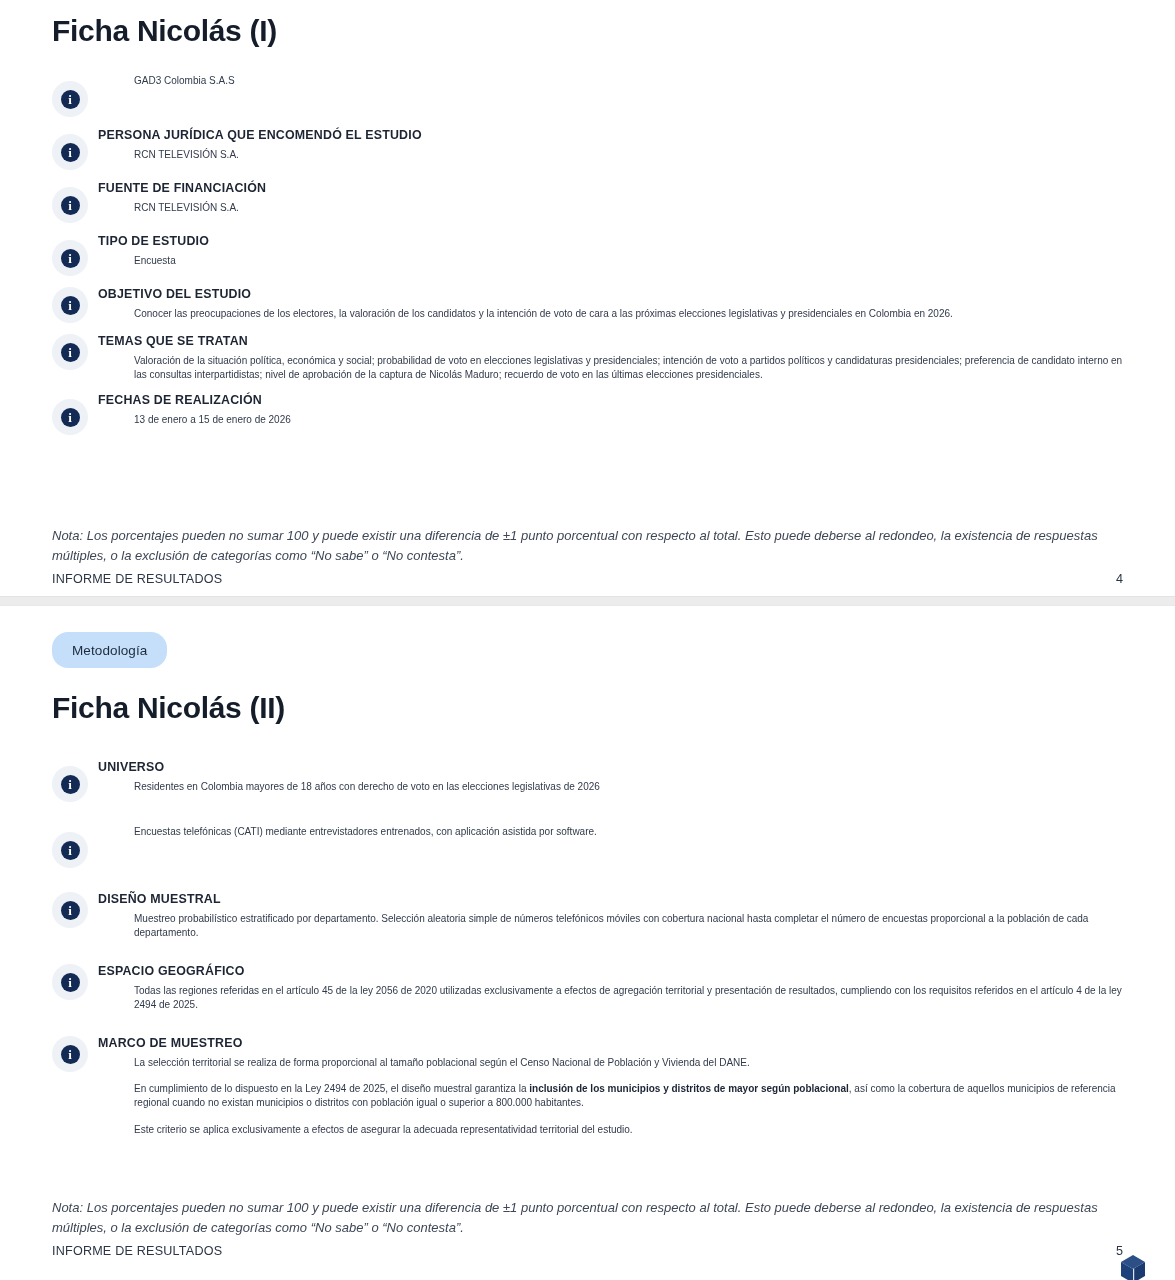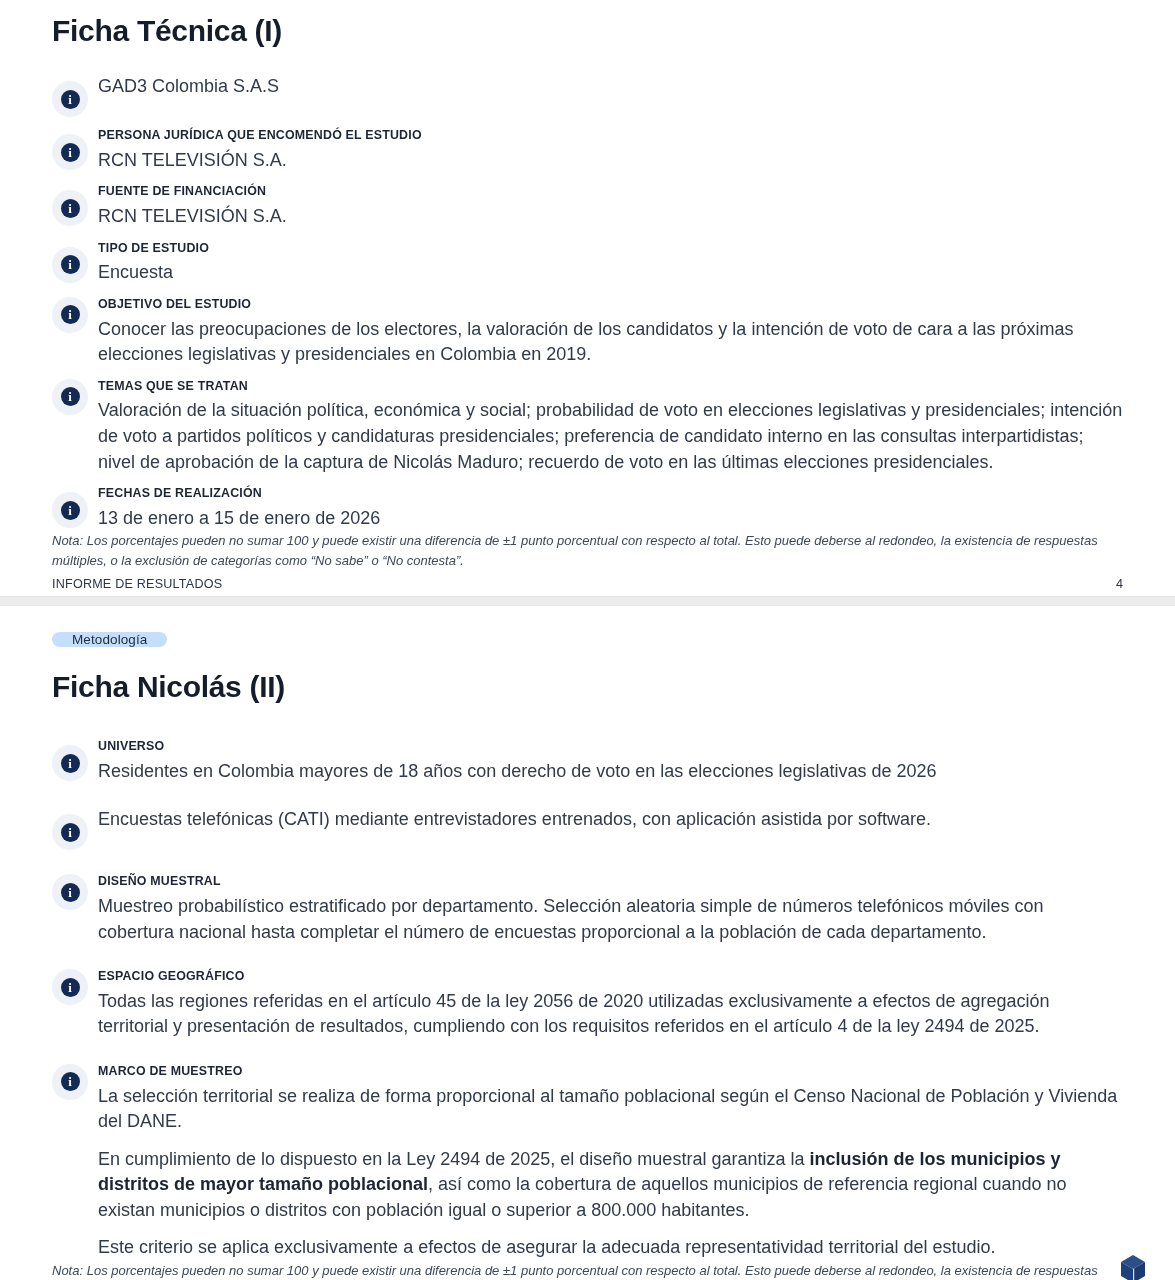--- a/index.html
+++ b/index.html
@@ -36,21 +36,21 @@
     border-top: 1px solid #e3e3e3;
     border-bottom: 1px solid #e8e8e8;
   }
 
   
   .badge {
     display: inline-flex;
     align-items: center;
     justify-content: center;
     align-self: flex-start;
-    height: 28px;
+    height: 36px;
     padding: 0 20px;
     border-radius: 16px;
     background: #c5dffa;
     color: #1d2b3e;
     font-size: 13.5px;
     letter-spacing: 0.1px;
     margin-bottom: 23px;
   }
 
   
@@ -119,23 +119,24 @@
   .fact-label {
     font-size: 12.4px;
     font-weight: 700;
     color: #1d2433;
     letter-spacing: 0.2px;
     line-height: 1.35;
     margin-bottom: 4px;
   }
 
   .fact-value {
-    font-size: 18px;
+    font-size: 10px;
     color: #313a4a;
     line-height: 1.42;
+    margin-left: 36px;
   }
   .fact-value + .fact-value { margin-top: 12px; }
   .fact-value b { font-weight: 700; color: #1d2433; }
 
   
   .fact.compact .fact-icon { margin-top: 8px; }
 
   
   .footer { margin-top: auto; padding-bottom: 10px; }
   .page-two .footer { padding-bottom: 22px; }
@@ -165,21 +166,21 @@
     color: #2c3545;
   }
 </style>
 </head>
 <body>
 
 <div class="deck">
 
   <section class="page page-one">
 
-    <h1 class="title">Ficha Técnica (I)</h1>
+    <h1 class="title">Ficha Nicolás (I)</h1>
 
     <div class="facts">
 
       <div class="fact compact">
         <span class="fact-icon">
           <span class="disc">i</span>
         </span>
         <div class="fact-body">
           <div class="fact-value">GAD3 Colombia S.A.S</div>
         </div>
@@ -214,21 +215,21 @@
           <div class="fact-value">Encuesta</div>
         </div>
       </div>
 
       <div class="fact">
         <span class="fact-icon">
           <span class="disc">i</span>
         </span>
         <div class="fact-body">
           <div class="fact-label">OBJETIVO DEL ESTUDIO</div>
-          <div class="fact-value">Conocer las preocupaciones de los electores, la valoración de los candidatos y la intención de voto de cara a las próximas elecciones legislativas y presidenciales en Colombia en 2019.</div>
+          <div class="fact-value">Conocer las preocupaciones de los electores, la valoración de los candidatos y la intención de voto de cara a las próximas elecciones legislativas y presidenciales en Colombia en 2026.</div>
         </div>
       </div>
 
       <div class="fact">
         <span class="fact-icon">
           <span class="disc">i</span>
         </span>
         <div class="fact-body">
           <div class="fact-label">TEMAS QUE SE TRATAN</div>
           <div class="fact-value">Valoración de la situación política, económica y social; probabilidad de voto en elecciones legislativas y presidenciales; intención de voto a partidos políticos y candidaturas presidenciales; preferencia de candidato interno en las consultas interpartidistas; nivel de aprobación de la captura de Nicolás Maduro; recuerdo de voto en las últimas elecciones presidenciales.</div>
@@ -315,21 +316,21 @@
       </div>
 
       <div class="fact">
         <span class="fact-icon">
           <span class="disc">i</span>
         </span>
         <div class="fact-body">
           <div class="fact-label">MARCO DE MUESTREO</div>
           <div class="fact-value">La selección territorial se realiza de forma proporcional al tamaño poblacional según el Censo Nacional de Población y Vivienda del DANE.</div>
           <div class="fact-value">
-            <span>En cumplimiento de lo dispuesto en la Ley 2494 de 2025, el diseño muestral garantiza la </span><b>inclusión de los municipios y distritos de mayor tamaño poblacional</b><span>, así como la cobertura de aquellos municipios de referencia regional cuando no existan municipios o distritos con población igual o superior a 800.000 habitantes.</span>
+            <span>En cumplimiento de lo dispuesto en la Ley 2494 de 2025, el diseño muestral garantiza la </span><b>inclusión de los municipios y distritos de mayor según poblacional</b><span>, así como la cobertura de aquellos municipios de referencia regional cuando no existan municipios o distritos con población igual o superior a 800.000 habitantes.</span>
           </div>
           <div class="fact-value">Este criterio se aplica exclusivamente a efectos de asegurar la adecuada representatividad territorial del estudio.</div>
         </div>
       </div>
 
     </div>
 
     <div class="footer">
       <p class="note">Nota: Los porcentajes pueden no sumar 100 y puede existir una diferencia de ±1 punto porcentual con respecto al total. Esto puede deberse al redondeo, la existencia de respuestas múltiples, o la exclusión de categorías como “No sabe” o “No contesta”.</p>
       <div class="footer-row">

